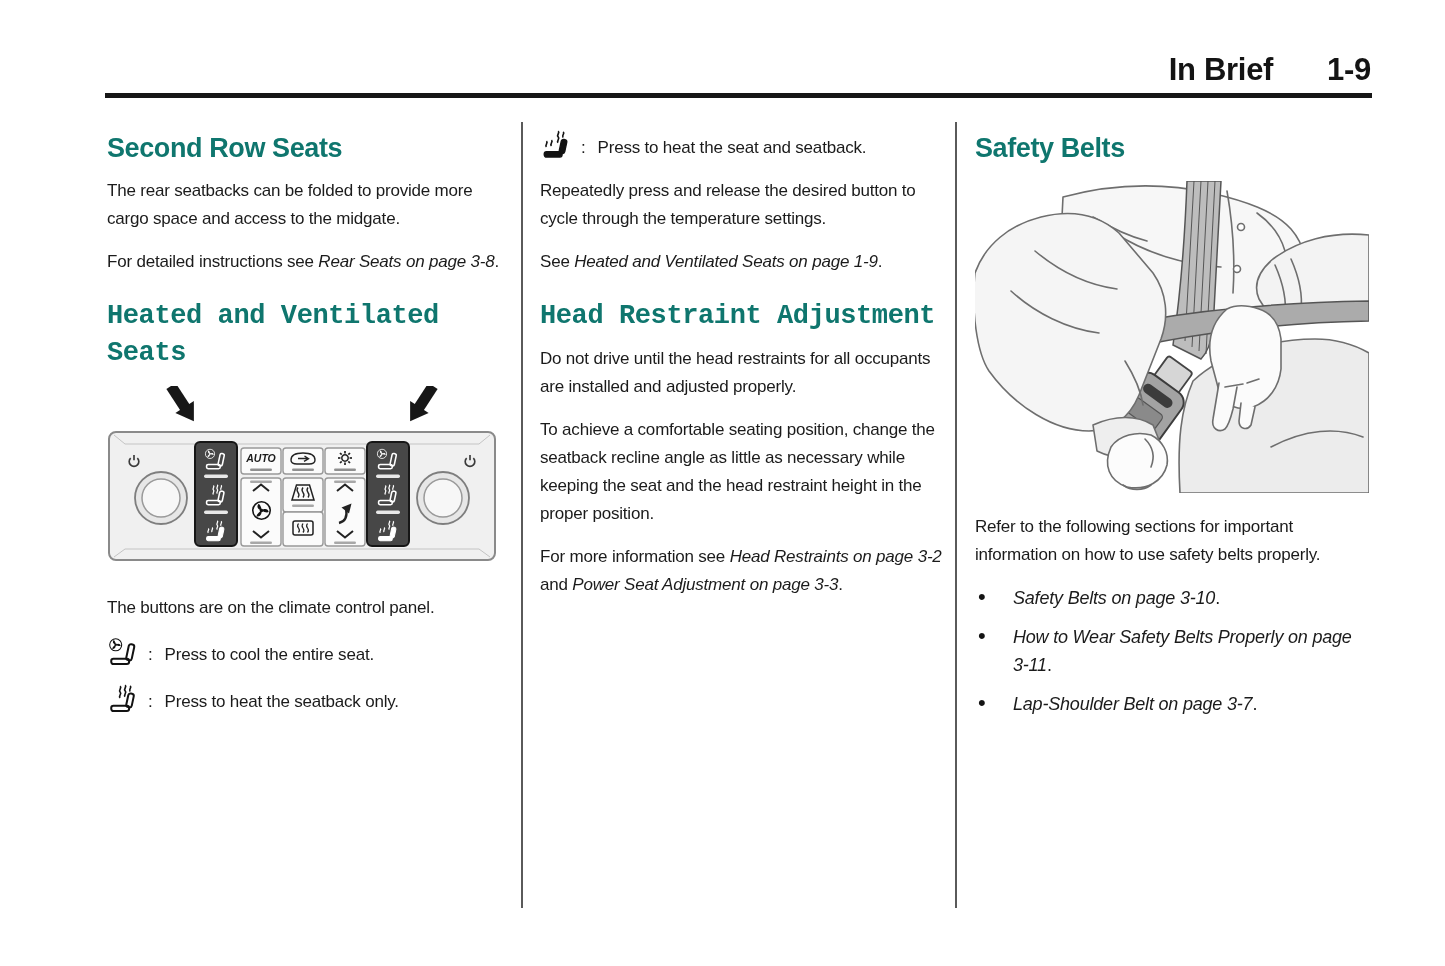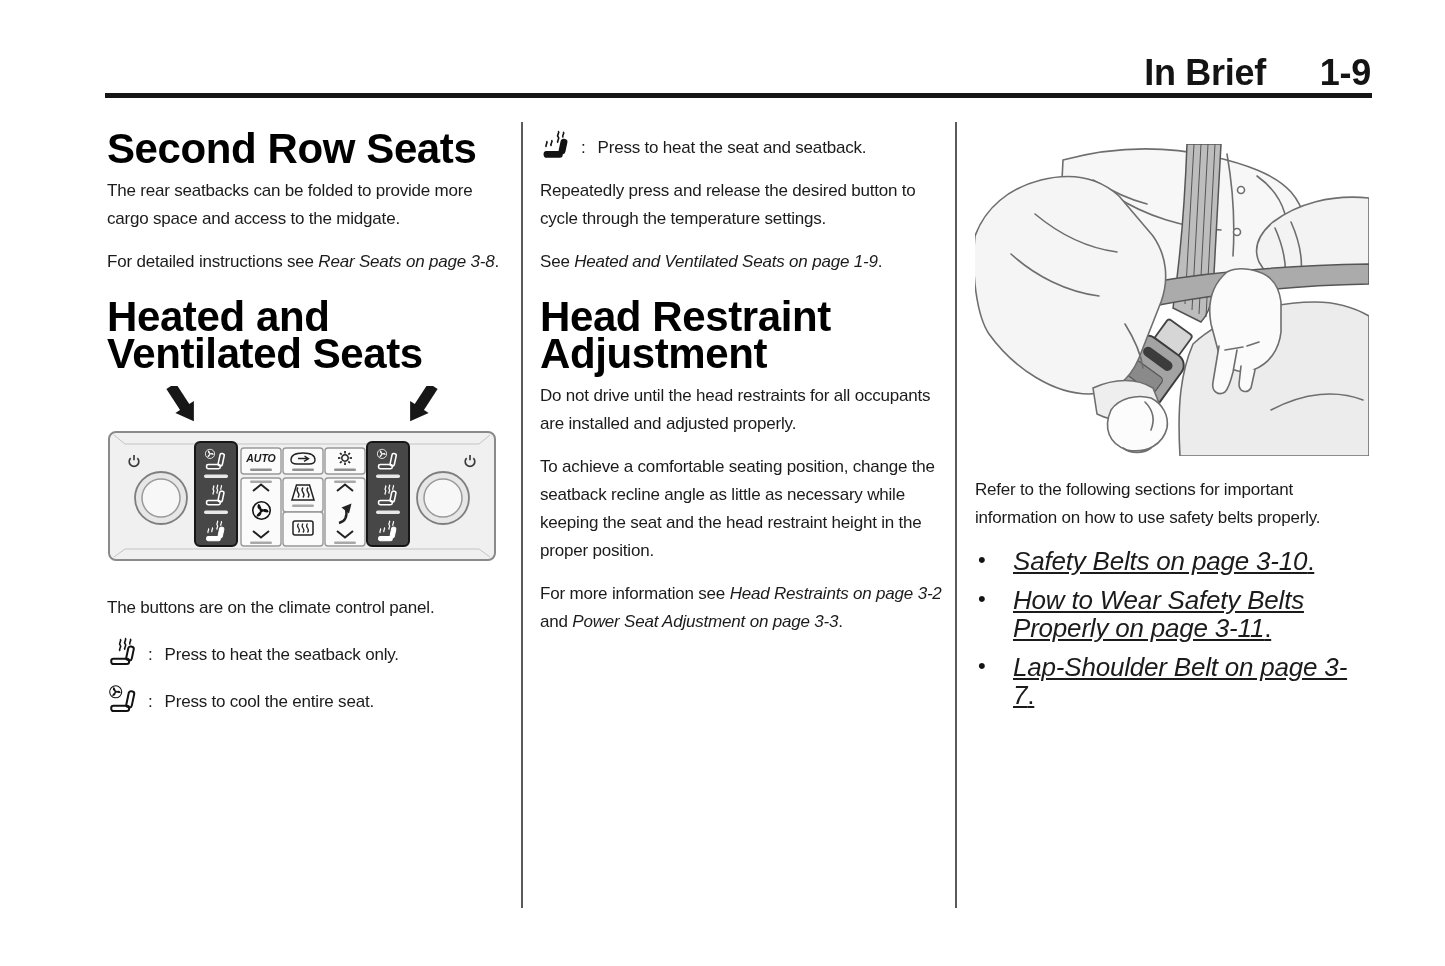--- a/index.html
+++ b/index.html
@@ -3,49 +3,49 @@
 <meta charset="utf-8">
 <style>
   html,body{margin:0;padding:0;background:#ffffff;}
   #page{
     position:relative;width:1445px;height:966px;background:#ffffff;
     font-family:"Liberation Sans",sans-serif;color:#1b1b1b;overflow:hidden;
   }
   
   .header{
     position:absolute;top:52px;right:74px;display:flex;gap:54px;
-    font-weight:bold;font-size:36px;letter-spacing:-0.3px;color:#141414;justify-content:center;
+    font-weight:bold;font-size:31px;letter-spacing:-0.3px;color:#141414;justify-content:center;
   }
   .header-rule{position:absolute;top:93px;left:105px;right:73px;height:5px;background:#161616;}
   
   .vdiv{position:absolute;top:122px;height:786px;width:2px;background:#5a5a5a;}
   .vdiv.d1{left:521px;}
   .vdiv.d2{left:955px;}
   
   .col{position:absolute;top:130px;}
   .col-left{left:107px;width:394px;}
   .col-mid{left:540px;width:402px;}
   .col-right{left:975px;width:392px;}
   h2{
-    font-size:42px;line-height:37px;margin:0 0 10px;letter-spacing:-0.4px;
-    font-weight:bold;color:#000000;
+    font-size:27px;line-height:37px;margin:0 0 10px;letter-spacing:-0.4px;
+    font-weight:bold;color:#0f766e;
   }
-  h2.spaced{margin-top:22px;}
+  h2.spaced{margin-top:22px;font-family:Liberation Mono, monospace;}
   p{font-size:17px;line-height:28px;letter-spacing:-0.2px;margin:0 0 15px;}
   p i{font-style:italic;}
   .iconline .sep{margin:0 12px 0 8px;}
   .narrow{max-width:302px;}
   .gicon{width:33px;height:29px;vertical-align:-6px;color:#121212;}
   figure{margin:0;font-style:italic;}
   .fig-panel{margin:14px 0 26px;}
   .fig-belt{margin:14px 0 16px;}
   ul.reflist{margin:2px 0 0;padding:0;list-style:none;}
   ul.reflist li{
     position:relative;padding-left:38px;margin-bottom:11px;
-    font-size:26px;line-height:28px;letter-spacing:-0.2px;max-width:372px;text-decoration:underline;
+    font-size:18px;line-height:28px;letter-spacing:-0.2px;max-width:372px;
   }
   ul.reflist li::before{content:"\2022";position:absolute;left:3px;top:-1px;font-size:22px;color:#141414;}
   svg text{font-family:"Liberation Sans",sans-serif;}
 </style>
 </head>
 <body>
 
 <svg width="0" height="0" style="position:absolute" aria-hidden="true">
   <defs>
     <symbol id="sym-power" viewBox="0 0 16 16">
@@ -212,48 +212,49 @@
             <polygon points="-3.5,-4.5 6.5,-8.5 4,1.5" fill="#222"></polygon>
           </g>
           <polyline points="230,145 238,151.5 246,145" fill="none" stroke="#222" stroke-width="2"></polyline>
           <rect x="227" y="155.5" width="22" height="2.4" rx="1.2" fill="#a8a8a8"></rect>
         </g>
       </svg>
     </figure>
 
     <p><span>The buttons are on the climate control panel.</span></p>
 
+    <p class="iconline">
+      <svg class="gicon" viewBox="0 0 28 26">
+          <use href="#sym-seat-vent"></use>
+        </svg><span class="sep">:</span><span><span>Press to cool the entire seat.</span></span>
+    </p>
     <p class="iconline narrow">
       <svg class="gicon" viewBox="0 0 28 26">
           <use href="#sym-seat-heatback"></use>
         </svg><span class="sep">:</span><span><span>Press to heat the seatback only.</span></span>
-    </p>
-    <p class="iconline">
-      <svg class="gicon" viewBox="0 0 28 26">
-          <use href="#sym-seat-vent"></use>
-        </svg><span class="sep">:</span><span><span>Press to cool the entire seat.</span></span>
     </p>
   </div>
 
   <div class="col col-mid">
     <p class="iconline">
       <svg class="gicon" viewBox="0 0 28 26">
           <use href="#sym-seat-heat"></use>
         </svg><span class="sep">:</span><span><span>Press to heat the seat and seatback.</span></span>
     </p>
     <p><span>Repeatedly press and release the desired button to cycle through the temperature settings.</span></p>
     <p><span>See </span><i>Heated and Ventilated Seats on page 1-9</i><span>.</span></p>
 
     <h2 class="spaced">Head Restraint Adjustment</h2>
     <p><span>Do not drive until the head restraints for all occupants are installed and adjusted properly.</span></p>
     <p><span>To achieve a comfortable seating position, change the seatback recline angle as little as necessary while keeping the seat and the head restraint height in the proper position.</span></p>
     <p><span>For more information see </span><i>Head Restraints on page 3-2</i><span> and </span><i>Power Seat Adjustment on page 3-3</i><span>.</span></p>
   </div>
 
   <div class="col col-right">
+    <h2>Safety Belts</h2>
 
     <figure class="fig-belt">
       <svg width="394" height="312" viewBox="0 0 394 312">
         <g stroke="#6e6e6e" stroke-width="1.6" stroke-linejoin="round" stroke-linecap="round">
 
           <path d="M218 200 C250 170 300 158 340 158 C360 158 380 164 394 172 L394 312 L205 312 C202 260 206 228 218 200 Z" fill="#ececec"></path>
           <path d="M296 266 C330 248 362 246 388 256" fill="none"></path>
 
           <path d="M88 16 C140 2 190 2 236 12 C270 20 300 30 316 48 C330 64 334 86 330 104 L322 128 C280 146 232 152 196 150 L132 142 C104 134 88 120 84 96 Z" fill="#f7f7f7"></path>
           <path d="M140 52 C170 72 210 84 246 86" fill="none"></path>

